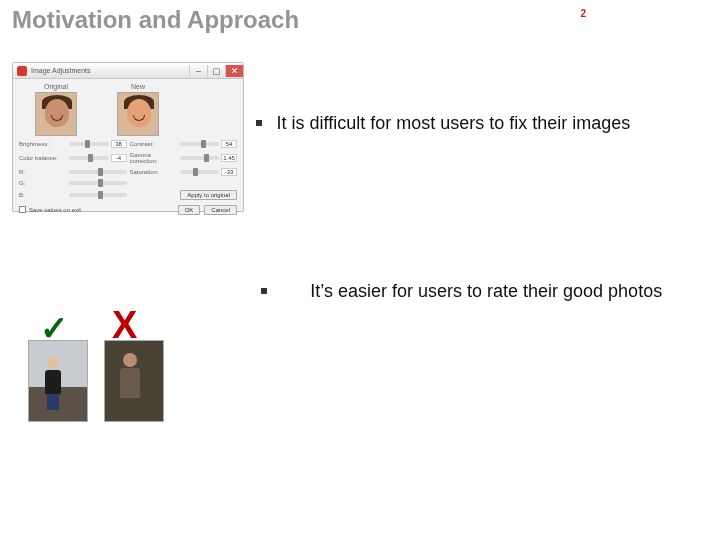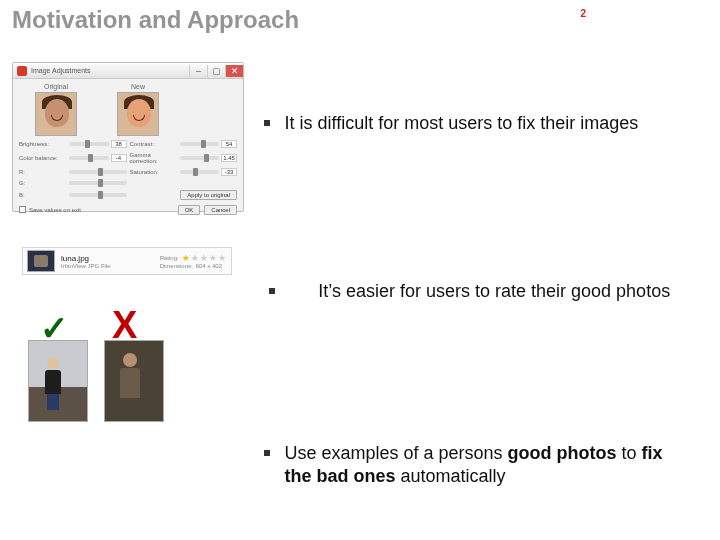--- a/index.html
+++ b/index.html
@@ -10,21 +10,21 @@
 
   .leftfig { position: absolute; }
   .fig-editor { top: 62px; left: 12px; width: 232px; height: 150px; }
   .fig-rating { top: 247px; left: 22px; width: 210px; height: 28px; }
   .fig-good   { top: 340px; left: 28px; width: 60px; height: 82px; }
   .fig-bad    { top: 340px; left: 104px; width: 60px; height: 82px; }
 
   .mark-check { position: absolute; top: 308px; left: 40px; font-size: 34px; color: #0a650a; font-weight: bold; font-family: "Segoe UI Symbol", Arial; }
   .mark-x     { position: absolute; top: 304px; left: 112px; font-size: 38px; color: #c00000; font-weight: bold; }
 
-  .bullet { position: absolute; left: 264px; width: 440px; }
+  .bullet { position: absolute; left: 256px; width: 440px; }
   .bullet .square { display:inline-block; width:6px; height:6px; background:#333; vertical-align: top; margin-top:8px; margin-right:10px; }
   .bullet .text { display:inline-block; width: 410px; font-size: 18px; color:#111; line-height:1.3; }
   .b1 { top: 112px; }
   .b2 { top: 280px; text-align: center; }
   .b3 { top: 442px; }
   .bold { font-weight: bold; }
 
   
   .editor-window { width:100%; height:100%; background:#f2f2f2; border:1px solid #bcbcbc; border-radius:2px; position:relative; font-size:8px; color:#333; }
   .ed-titlebar { height:16px; background: linear-gradient(#fdfdfd,#e3e3e3); border-bottom:1px solid #c9c9c9; display:flex; align-items:center; }
@@ -190,39 +190,20 @@
             </div>
           <div class="ed-btns">
             <div class="ed-btn">OK</div>
             <div class="ed-btn">Cancel</div>
           </div>
         </div>
       </div>
     </div>
   </div>
 
-  <div class="leftfig fig-rating">
-    <div class="rating-row">
-      <div class="rating-thumb"></div>
-      <div class="rating-txt">
-        <div class="rt1">luna.jpg</div>
-        <div class="rt2">IrfanView JPG File</div>
-      </div>
-      <div class="rating-right">
-        <div style="display:flex; gap:3px; align-items:center;">
-          <span class="dims">Rating:</span>
-          <span class="stars">★<span class="blank">★★★★</span></span>
-        </div>
-        <div style="display:flex; gap:3px;">
-          <span class="dims">Dimensions:</span>
-          <span class="dims">604 x 402</span>
-        </div>
-      </div>
-    </div>
-  </div>
 
   <div class="mark-check">✓</div>
   <div class="mark-x">X</div>
 
   <div class="leftfig fig-good">
     <div class="photo good-photo">
       <div class="good-person">
           <div class="good-head"></div>
           <div class="good-body"></div>
           <div class="good-legs"></div>
@@ -239,17 +220,13 @@
   </div>
 
   <div class="bullet b1">
     <span class="square"></span>
     <span class="text">It is difficult for most users to fix their images</span>
   </div>
   <div class="bullet b2">
     <span class="square"></span>
     <span class="text">It’s easier for users to rate their good photos</span>
   </div>
-  <div class="bullet b3">
-    <span class="square"></span>
-    <span class="text"><span>Use examples of a persons </span><span class="bold">good photos</span><span> to </span><span class="bold">fix the bad ones</span><span> automatically</span></span>
-  </div>
 </div>
 
 </body></html>

